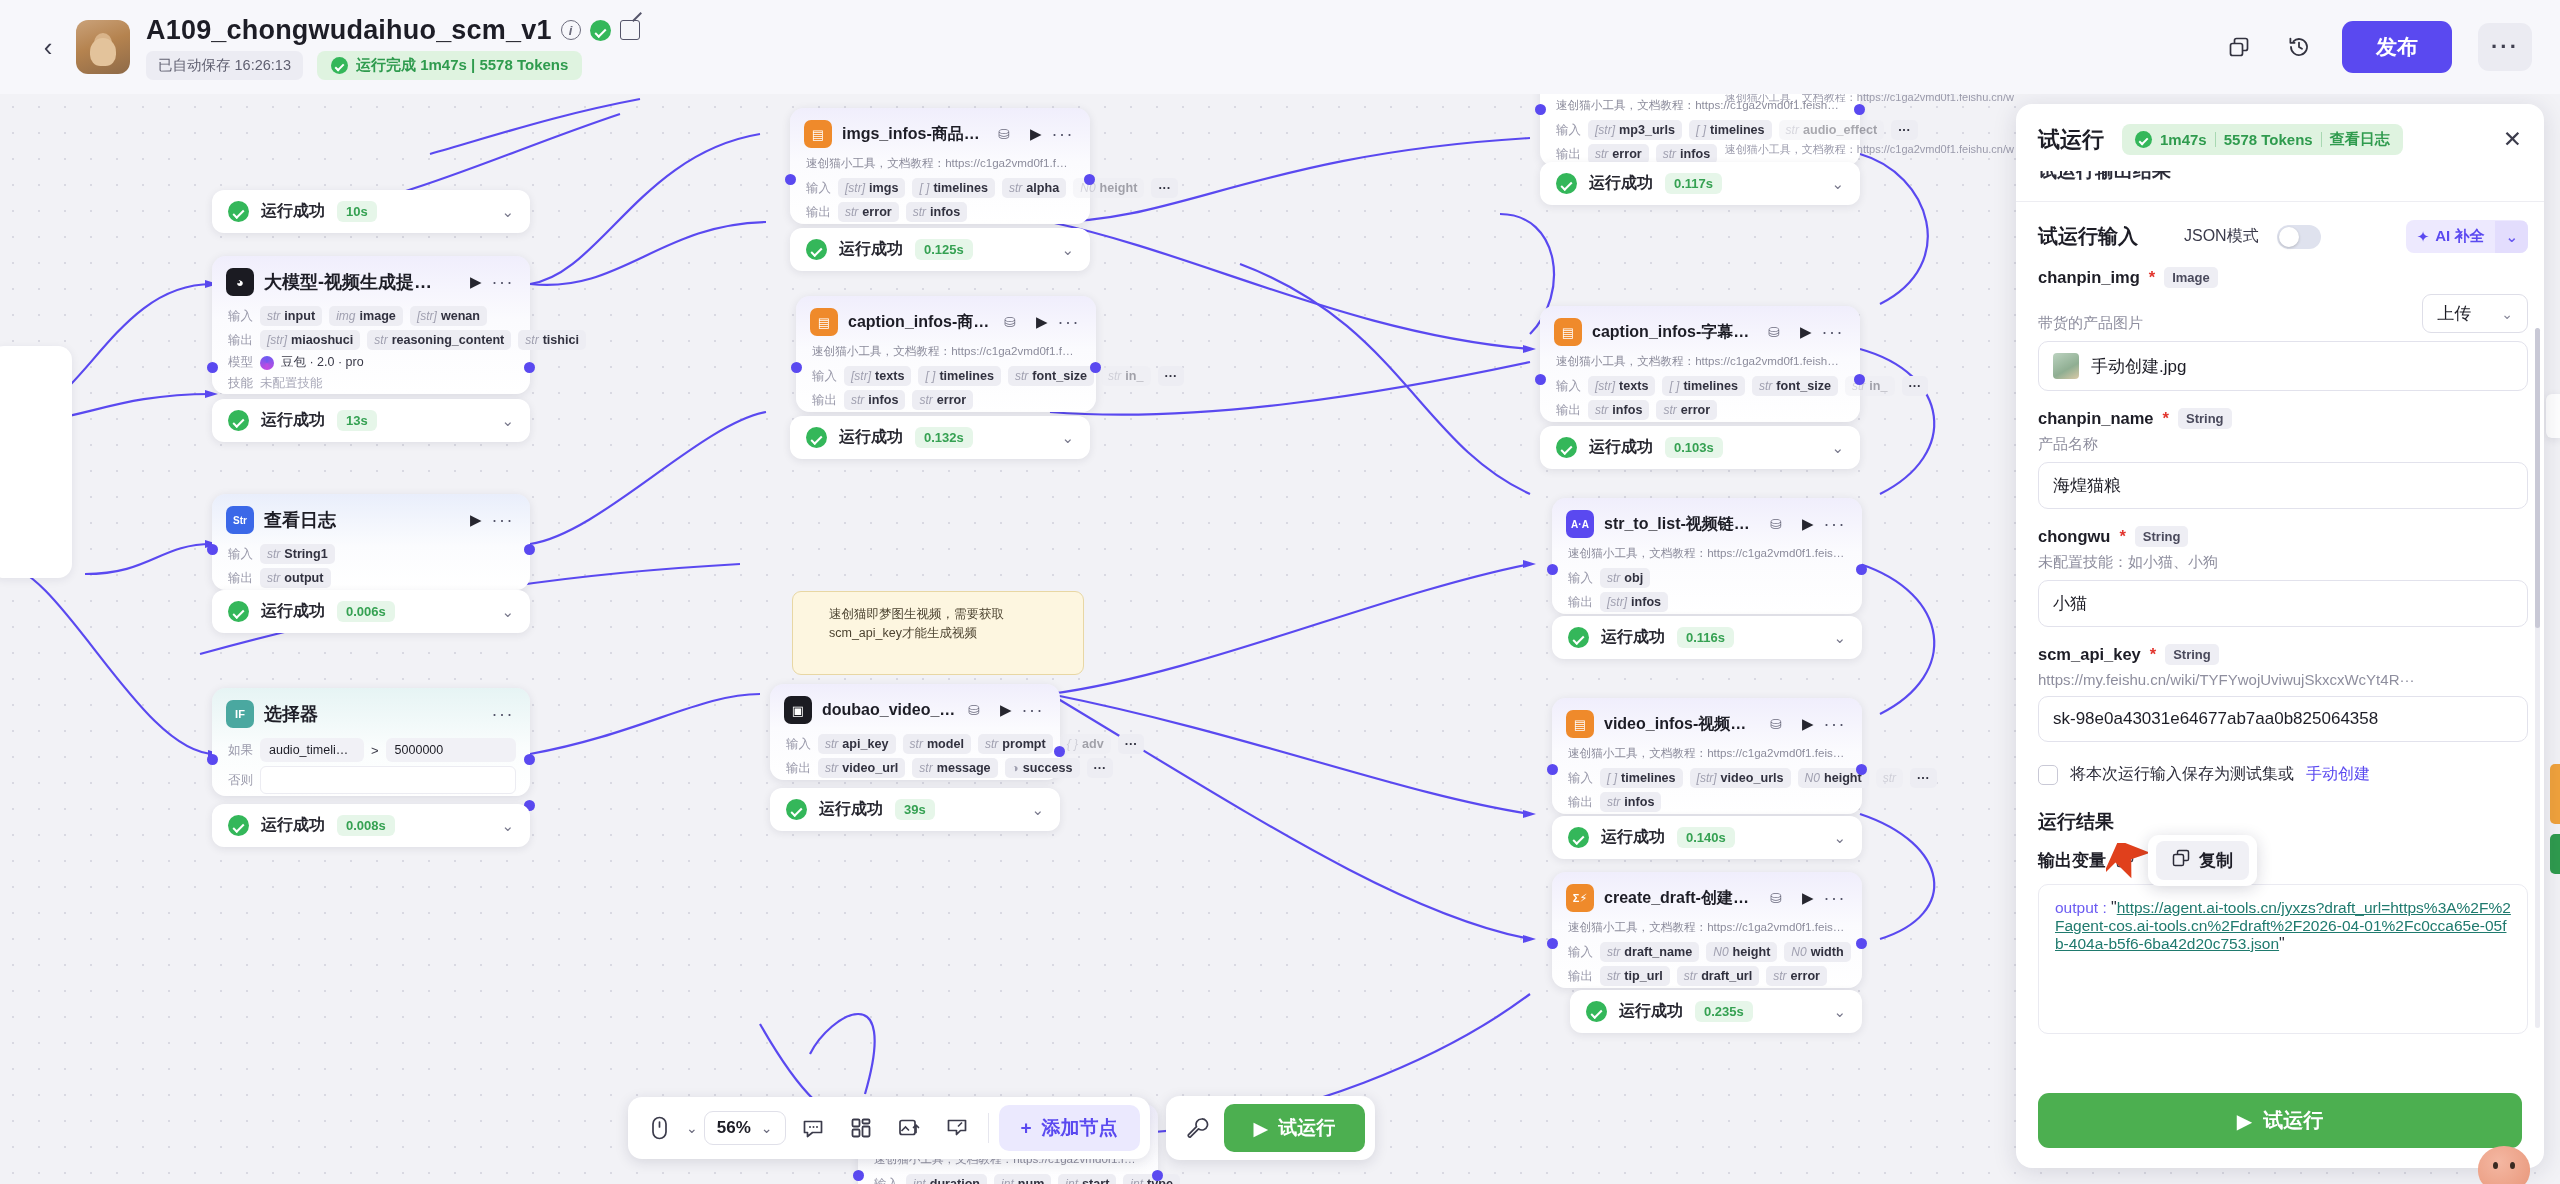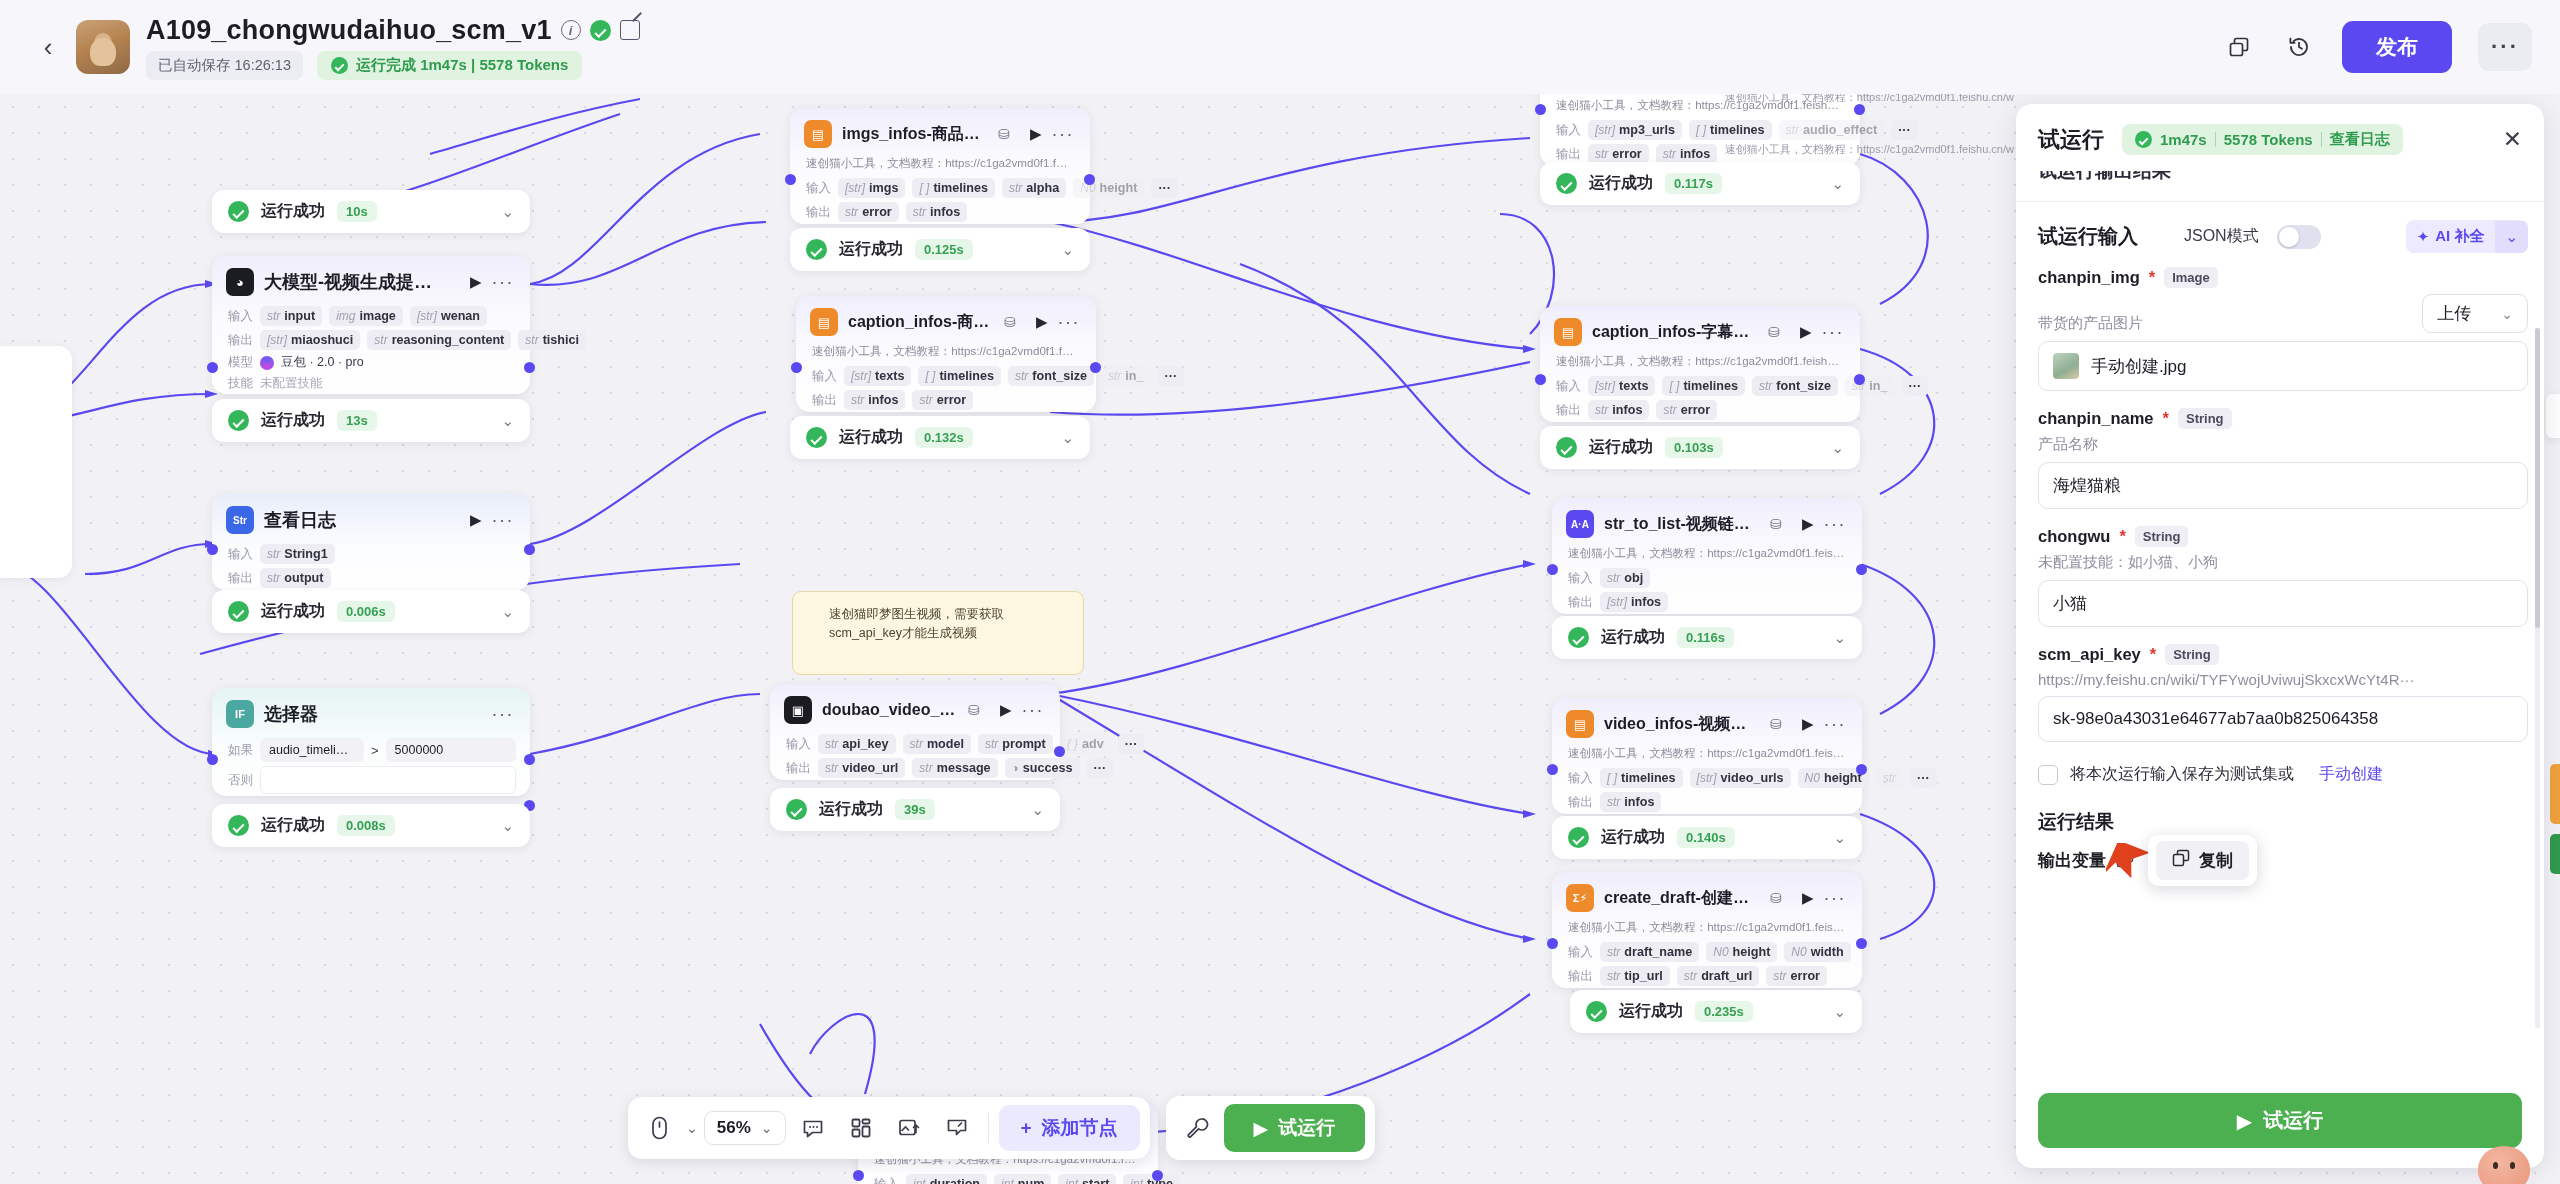--- a/index.html
+++ b/index.html
@@ -135,21 +135,21 @@
   .f-desc{font-size:15px;color:#8e8e9e;margin-top:6px;display:flex;align-items:flex-end;}
   .f-desc .ell{overflow:hidden;white-space:nowrap;text-overflow:ellipsis;max-width:430px;}
   .sel-upload{margin-left:auto;border:1px solid #dedee8;border-radius:9px;padding:7px 14px;font-size:17px;
     display:flex;align-items:center;gap:30px;cursor:pointer;color:#1d1d26;}
   .input-box{margin-top:8px;border:1px solid #e2e2ec;border-radius:10px;padding:11px 14px;font-size:17px;
     display:flex;align-items:center;gap:12px;min-height:46px;cursor:text;}
   .file-thumb{width:26px;height:26px;border-radius:4px;flex:none;
     background:linear-gradient(150deg,#bcd3c0,#8fae92 60%,#dbcaa8);}
   .check-row{display:flex;align-items:center;gap:12px;margin:22px 0 24px 0;font-size:16px;color:#2b2b38;}
   .cbox{width:20px;height:20px;border:1.6px solid #c9c9d6;border-radius:5px;cursor:pointer;flex:none;}
-  .lnk{color:#5a49f0;cursor:pointer;margin-left:13px;}
+  .lnk{color:#5a49f0;cursor:pointer;}
   .res-title{font-size:19px;font-weight:700;margin-bottom:14px;}
   .out-row{display:flex;align-items:center;gap:10px;position:relative;margin-bottom:12px;}
   .out-lbl{font-size:17px;font-weight:700;}
   .copy-tip{position:absolute;left:110px;top:-14px;background:#fff;border-radius:11px;
     box-shadow:0 3px 16px rgba(30,30,60,.18);padding:6px 8px;display:flex;align-items:center;}
   .copy-inner{background:#f0f0f5;border-radius:8px;padding:8px 16px;display:flex;align-items:center;gap:9px;
     font-size:17px;font-weight:600;cursor:pointer;}
   .arrow-red{position:absolute;left:68px;top:-6px;width:0;height:0;}
   .out-box{border:1px solid #eaeaf1;border-radius:10px;padding:14px 16px;min-height:150px;}
   .out-key{color:#6b5bf2;font-size:15.5px;}
@@ -986,20 +986,23 @@
               <svg width="18" height="18" viewBox="0 0 18 18">
                   <rect x="5.5" y="1.5" width="11" height="10" rx="1.6" fill="none" stroke="#2b2b38" stroke-width="1.5"></rect>
                   <rect x="1.5" y="5.5" width="10" height="11" rx="1.6" fill="#f0f0f5" stroke="#2b2b38" stroke-width="1.5"></rect>
                 </svg>
             </span>
             <span>复制</span>
           </span>
         </span>
       </div>
 
+      <div class="out-box">
+        <span class="out-key">output : </span><span class="quote">"</span><span class="out-val">https://agent.ai-tools.cn/jyxzs?draft_url=https%3A%2F%2Fagent-cos.ai-tools.cn%2Fdraft%2F2026-04-01%2Fc0cca65e-05fb-404a-b5f6-6ba42d20c753.json</span><span class="quote">"</span>
+      </div>
 
       <div class="scroll-track"></div>
       <div class="scroll-thumb"></div>
     </div>
 
     <div class="panel-foot">
       <div class="panel-run">
         <span>▶</span>
         <span>试运行</span>
       </div>

